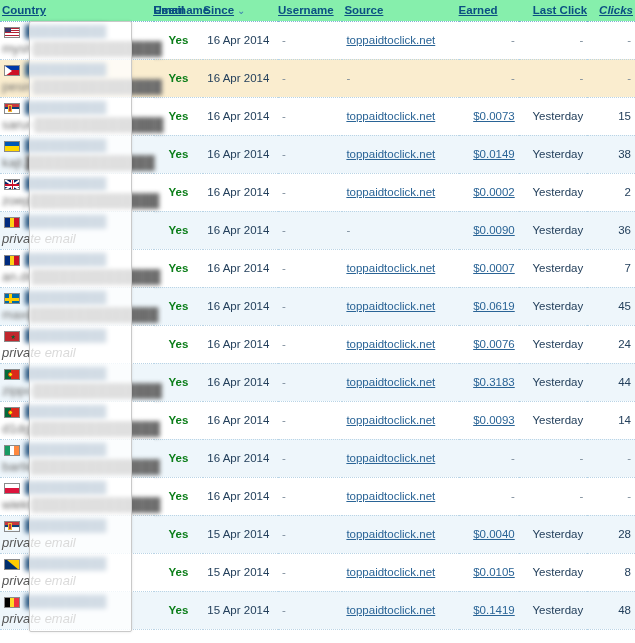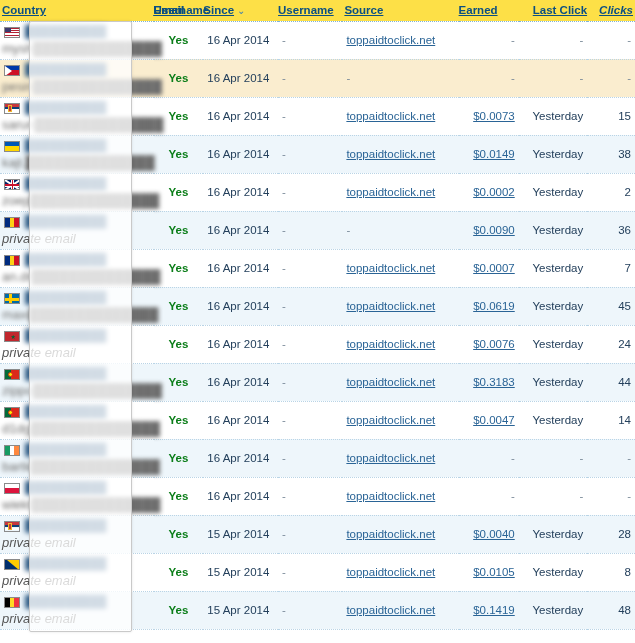--- a/index.html
+++ b/index.html
@@ -12,21 +12,21 @@
   }
   #app{position:relative;width:635px;height:643px;}
 
   table.reftable{
     width:635px;border-collapse:collapse;table-layout:fixed;
   }
 
   
   thead tr{height:21px;}
   thead th{
-    background:#fde047;
+    background:#86efac;
     border-bottom:1px dotted #7fb4d4;
     padding:0 4px;
     text-align:left;
     font-weight:bold;
     font-size:11.5px;
     vertical-align:middle;
     white-space:nowrap;
   }
   thead th .hl{
     color:#0b4f82;
@@ -441,21 +441,21 @@
                 </span>
               </span>
               <span class="uname">██████████</span>
               <span class="uemail">d1dg██████████████</span>
             </div>
           </td>
           <td class="active">Yes</td>
           <td class="since">16 Apr 2014</td>
           <td class="campaign"><span class="dash">-</span></td>
           <td class="source"><a class="lnk">toppaidtoclick.net</a></td>
-          <td class="earned"><a class="lnk">$0.0047</a></td>
+          <td class="earned"><a class="lnk">$0.0093</a></td>
           <td class="lastclick">Yesterday</td>
           <td class="clicks">14</td>
         </tr>
         <tr class="even">
           <td class="country" colspan="3">
             <div class="usercell">
               <span class="flag">
                 <span class="fl v3">
                   <i style="background:#169B62"></i>
                   <i style="background:#ffffff"></i>

